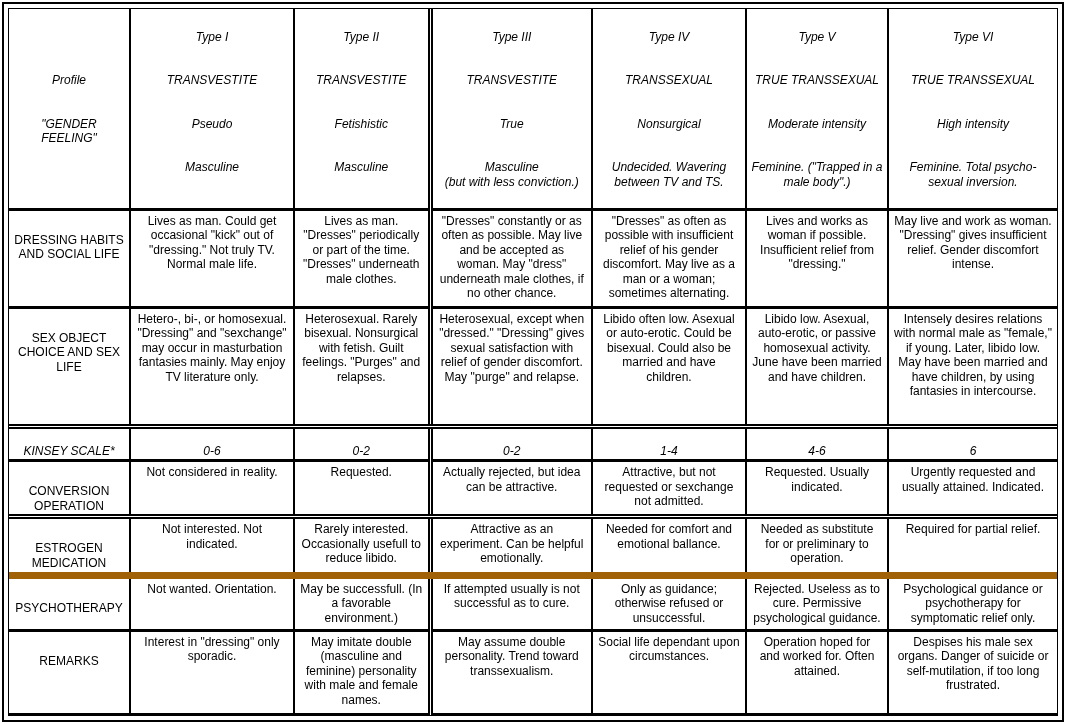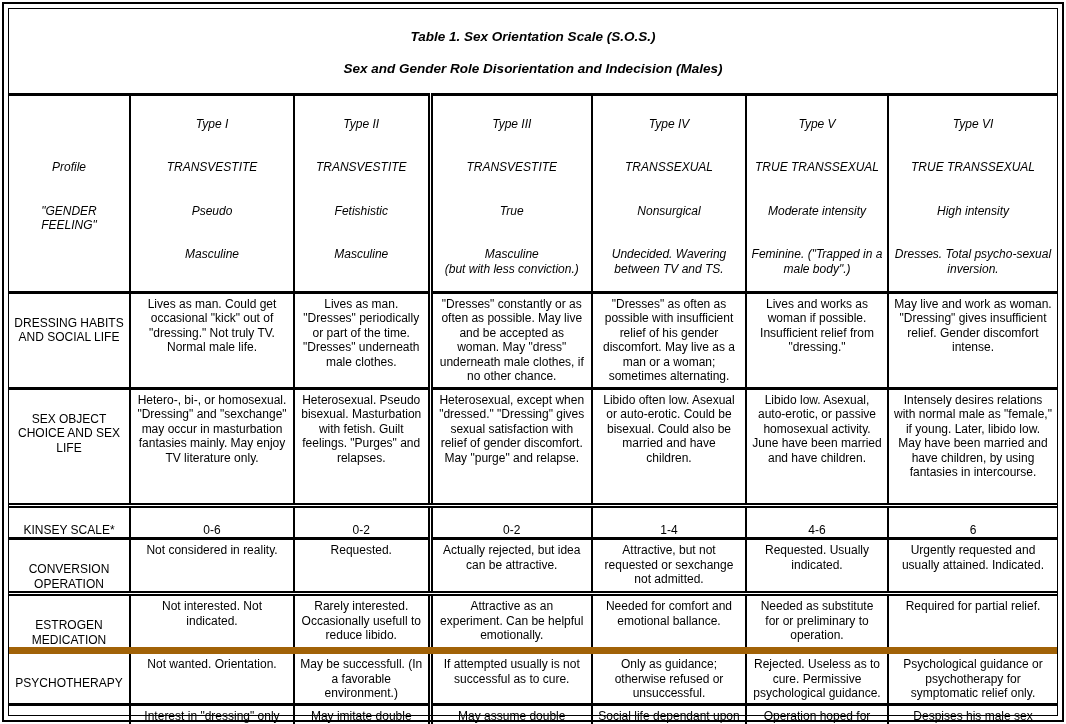--- a/index.html
+++ b/index.html
@@ -44,46 +44,40 @@
   tr.h-remark { height:82px; }
 
   td.title-cell {
     font-weight:bold; font-style:italic; font-size:13.5px; line-height:16px;
     padding-top:4px; vertical-align:top;
   }
   td.group-cell { vertical-align:middle; padding:0 4px; font-size:12.5px; }
   td.typecell   { padding:6px 4px 0 4px; }
   .tslot { min-height:29px; white-space:pre-line;font-style:italic; }
   td.rowlabel { padding-top:22px; }
-  tr.vmid > td { vertical-align:middle; padding-top:15px; }
+  tr.vmid > td { vertical-align:middle; padding-top:15px;font-style:italic; }
 </style>
 </head>
 <body>
 
 <div class="page">
   <div class="frame-outer">
     <div class="frame-inner">
       <table class="sos">
         <colgroup>
           <col style="width:121px">
             <col style="width:164px">
             <col style="width:136px">
           <col style="width:162px">
             <col style="width:154px">
             <col style="width:142px">
             <col>
         </colgroup>
 
         <tbody>
-            <tr class="h-title rb3">
-          <td colspan="7" class="title-cell">
-            <div>Table 1. Sex Orientation Scale (S.O.S.)</div>
-            <div>Sex and Gender Role Disorientation and Indecision (Males)</div>
-          </td>
-        </tr>
 
 
         <tr class="h-type rb3">
           <td class="typecell">
             <div class="tslot"></div>
             <div class="tslot">Profile</div>
             <div class="tslot">"GENDER FEELING"</div>
             <div class="tslot"></div>
           </td>
           <td class="typecell bl">
@@ -114,38 +108,38 @@
           <td class="typecell bl">
             <div class="tslot">Type V</div>
             <div class="tslot">TRUE TRANSSEXUAL</div>
             <div class="tslot">Moderate intensity</div>
             <div class="tslot">Feminine. ("Trapped in a male body".)</div>
           </td>
           <td class="typecell bl">
             <div class="tslot">Type VI</div>
             <div class="tslot">TRUE TRANSSEXUAL</div>
             <div class="tslot">High intensity</div>
-            <div class="tslot">Dresses. Total psycho-sexual inversion.</div>
+            <div class="tslot">Feminine. Total psycho-sexual inversion.</div>
           </td>
         </tr>
 
         <tr class="h-dress rb3">
           <td class="rowlabel">DRESSING HABITS AND SOCIAL LIFE</td>
           <td class="bl">Lives as man. Could get occasional "kick" out of "dressing." Not truly TV. Normal male life.</td>
           <td class="bl">Lives as man. "Dresses" periodically or part of the time. "Dresses" underneath male clothes.</td>
           <td class="bld">"Dresses" constantly or as often as possible. May live and be accepted as woman. May "dress" underneath male clothes, if no other chance.</td>
           <td class="bl">"Dresses" as often as possible with insufficient relief of his gender discomfort. May live as a man or a woman; sometimes alternating.</td>
           <td class="bl">Lives and works as woman if possible. Insufficient relief from "dressing."</td>
           <td class="bl">May live and work as woman. "Dressing" gives insufficient relief. Gender discomfort intense.</td>
         </tr>
 
         <tr class="h-sexobj rbd">
           <td class="rowlabel">SEX OBJECT CHOICE AND SEX LIFE</td>
           <td class="bl">Hetero-, bi-, or homosexual. "Dressing" and "sexchange" may occur in masturbation fantasies mainly. May enjoy TV literature only.</td>
-          <td class="bl">Heterosexual. Pseudo bisexual. Masturbation with fetish. Guilt feelings. "Purges" and relapses.</td>
+          <td class="bl">Heterosexual. Rarely bisexual. Nonsurgical with fetish. Guilt feelings. "Purges" and relapses.</td>
           <td class="bld">Heterosexual, except when "dressed." "Dressing" gives sexual satisfaction with relief of gender discomfort. May "purge" and relapse.</td>
           <td class="bl">Libido often low. Asexual or auto-erotic. Could be bisexual. Could also be married and have children.</td>
           <td class="bl">Libido low. Asexual, auto-erotic, or passive homosexual activity. June have been married and have children.</td>
           <td class="bl">Intensely desires relations with normal male as "female," if young. Later, libido low. May have been married and have children, by using fantasies in intercourse.</td>
         </tr>
 
         <tr class="h-kinsey rb3 vmid">
           <td>KINSEY SCALE*</td>
           <td class="bl">0-6</td>
           <td class="bl">0-2</td>

